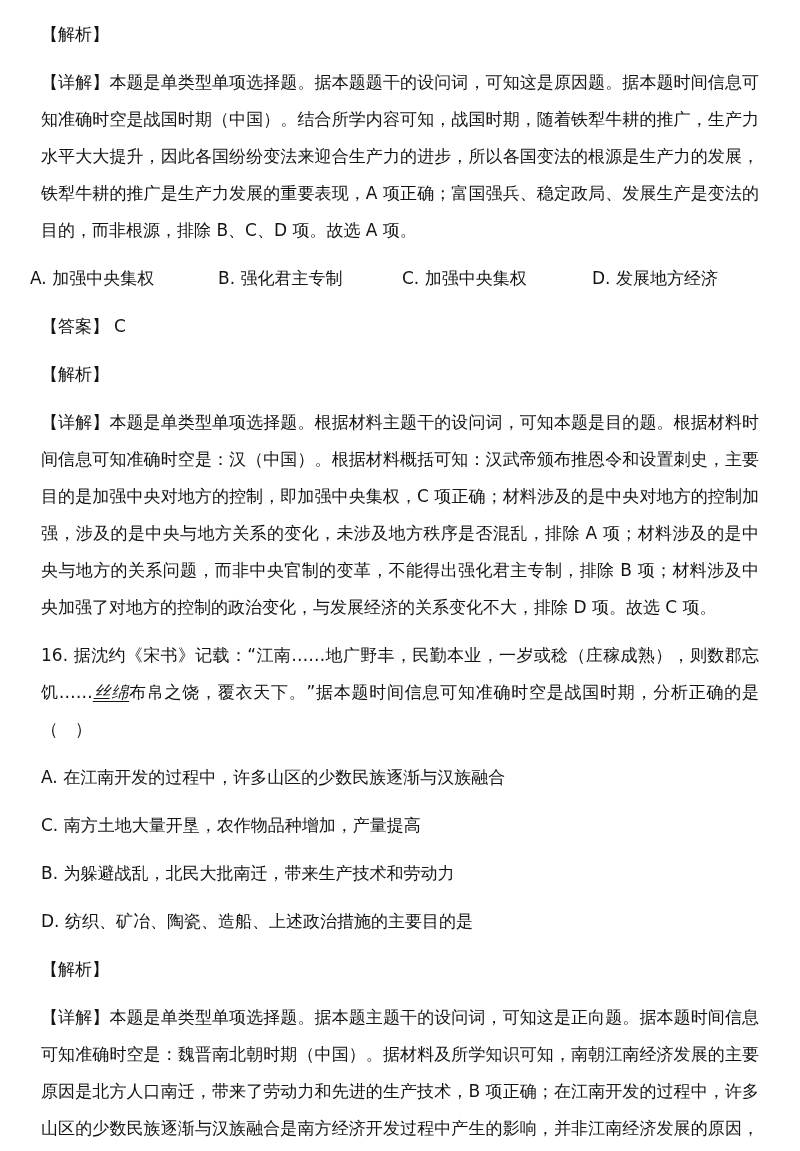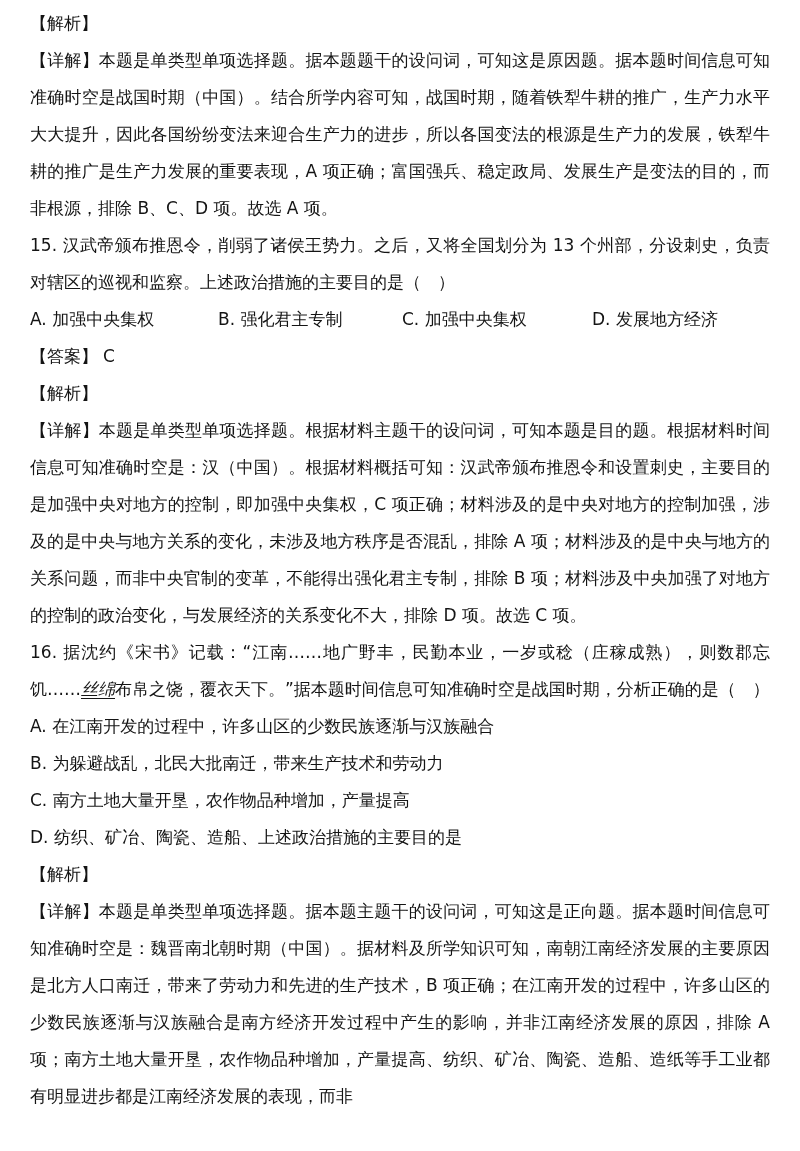--- a/index.html
+++ b/index.html
@@ -16,21 +16,21 @@
   }
   .page {
     box-sizing: border-box;
     width: 800px;
     height: 1151px;
     padding: 5px 30px 0 30px;
     font-size: 17px;
     line-height: 37px;
   }
   p {
-    margin: 0;
+    margin: 11px;
     padding: 0;
   }
   .para {
     text-align: justify;
     text-justify: inter-character;
     word-break: break-all;
   }
   .line {
     text-align: left;
   }
@@ -49,38 +49,37 @@
   }
 </style>
 </head>
 <body>
 
 <div class="page">
 
   <p class="line">【解析】</p>
   <p class="para">【详解】本题是单类型单项选择题。据本题题干的设问词，可知这是原因题。据本题时间信息可知准确时空是战国时期（中国）。结合所学内容可知，战国时期，随着铁犁牛耕的推广，生产力水平大大提升，因此各国纷纷变法来迎合生产力的进步，所以各国变法的根源是生产力的发展，铁犁牛耕的推广是生产力发展的重要表现，A 项正确；富国强兵、稳定政局、发展生产是变法的目的，而非根源，排除 B、C、D 项。故选 A 项。</p>
 
-  <p class="para">15. 汉武帝颁布推恩令，削弱了诸侯王势力。之后，又将全国划分为 13 个州部，分设刺史，负责对辖区的巡视和监察。上述政治措施的主要目的是（　）</p>
 
   <div class="options-row">
     <span class="option">A. 加强中央集权</span>
     <span class="option">B. 强化君主专制</span>
     <span class="option">C. 加强中央集权</span>
     <span class="option">D. 发展地方经济</span>
   </div>
 
   <p class="line"><span>【答案】</span><span class="answer-value">C</span></p>
 
   <p class="line">【解析】</p>
   <p class="para">【详解】本题是单类型单项选择题。根据材料主题干的设问词，可知本题是目的题。根据材料时间信息可知准确时空是：汉（中国）。根据材料概括可知：汉武帝颁布推恩令和设置刺史，主要目的是加强中央对地方的控制，即加强中央集权，C 项正确；材料涉及的是中央对地方的控制加强，涉及的是中央与地方关系的变化，未涉及地方秩序是否混乱，排除 A 项；材料涉及的是中央与地方的关系问题，而非中央官制的变革，不能得出强化君主专制，排除 B 项；材料涉及中央加强了对地方的控制的政治变化，与发展经济的关系变化不大，排除 D 项。故选 C 项。</p>
 
   <p class="para"><span>16. 据沈约《宋书》记载：“江南……地广野丰，民勤本业，一岁或稔（庄稼成熟），则数郡忘饥……</span><span class="underline-term">丝绵</span><span>布帛之饶，覆衣天下。”据本题时间信息可知准确时空是战国时期，分析正确的是（　）</span></p>
 
   <p class="para">A. 在江南开发的过程中，许多山区的少数民族逐渐与汉族融合</p>
+  <p class="para">C. 南方土地大量开垦，农作物品种增加，产量提高</p>
   <p class="para">B. 为躲避战乱，北民大批南迁，带来生产技术和劳动力</p>
-  <p class="para">C. 南方土地大量开垦，农作物品种增加，产量提高</p>
   <p class="para">D. 纺织、矿冶、陶瓷、造船、上述政治措施的主要目的是</p>
 
 
   <p class="line">【解析】</p>
   <p class="para">【详解】本题是单类型单项选择题。据本题主题干的设问词，可知这是正向题。据本题时间信息可知准确时空是：魏晋南北朝时期（中国）。据材料及所学知识可知，南朝江南经济发展的主要原因是北方人口南迁，带来了劳动力和先进的生产技术，B 项正确；在江南开发的过程中，许多山区的少数民族逐渐与汉族融合是南方经济开发过程中产生的影响，并非江南经济发展的原因，排除 A 项；南方土地大量开垦，农作物品种增加，产量提高、纺织、矿冶、陶瓷、造船、造纸等手工业都有明显进步都是江南经济发展的表现，而非</p>
 
 </div>
 
 </body></html>

